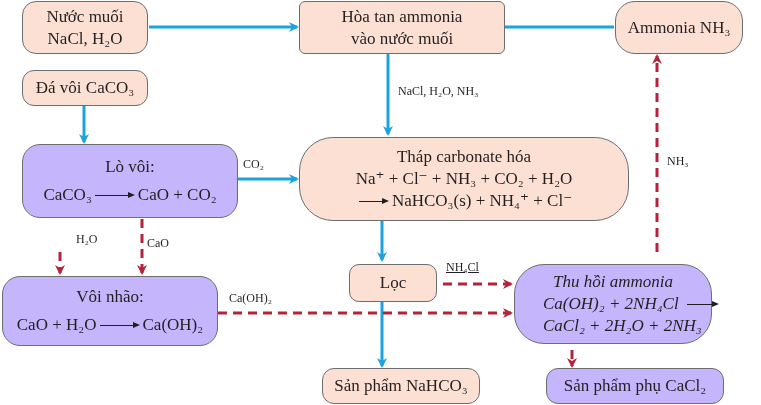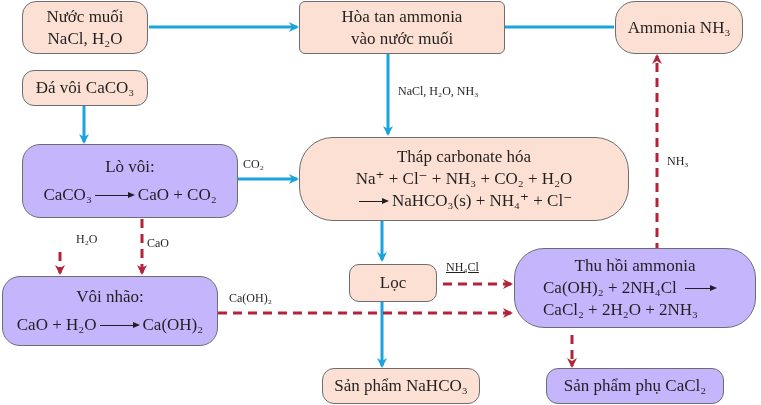--- a/index.html
+++ b/index.html
@@ -83,21 +83,21 @@
   <div class="line" style="margin-bottom:6px;">Vôi nhão:</div>
   <div class="line">
     <span>CaO + H₂O</span><span class="arrow-glyph"></span><span>Ca(OH)₂</span>
   </div>
 </div>
 
 <div class="box pink" style="left:339px;top:264px;width:88px;height:38px;border-radius:10px;margin-left:10px;">
   <div class="line">Lọc</div>
 </div>
 
-<div class="box green" style="left:514px;top:248px;width:242px;height:80px;border-radius:30px;">
+<div class="box green" style="left:514px;top:264px;width:198px;height:80px;border-radius:30px;font-style:italic;">
   <div class="line">Thu hồi ammonia</div>
   <div class="line" style="align-self:flex-start;margin-left:28px;"><span>Ca(OH)₂ + 2NH₄Cl</span><span class="arrow-glyph" style="width:32px;margin-left:8px;"></span></div>
   <div class="line" style="align-self:flex-start;margin-left:28px;">CaCl₂ + 2H₂O + 2NH₃</div>
 </div>
 
 <div class="box pink" style="left:322px;top:368px;width:158px;height:36px;border-radius:12px;">
   <div class="line">Sản phẩm NaHCO₃</div>
 </div>
 
 <div class="box green" style="left:546px;top:368px;width:178px;height:36px;border-radius:12px;">

